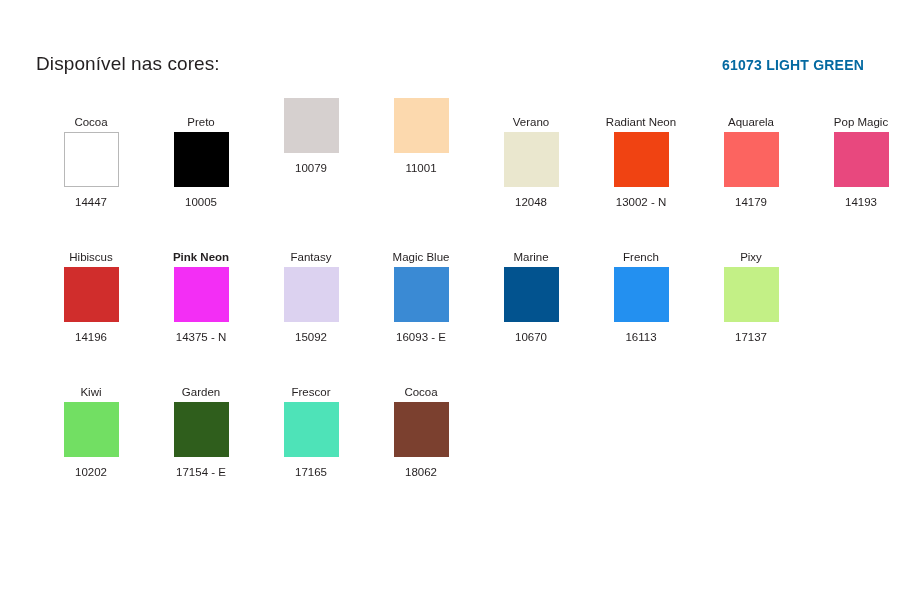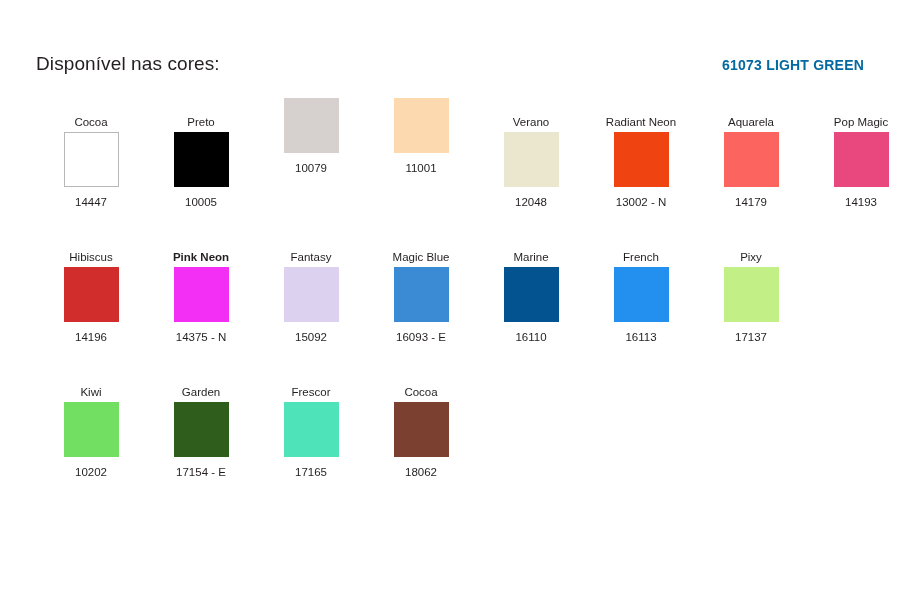--- a/index.html
+++ b/index.html
@@ -181,21 +181,21 @@
             <div class="swatch-name">Magic Blue</div>
           </div>
           <div class="swatch-chip" style="background: rgb(58, 138, 212);"></div>
           <div class="swatch-code">16093 - E</div>
         </div>
         <div class="swatch-cell">
           <div class="swatch-name-wrap">
             <div class="swatch-name">Marine</div>
           </div>
           <div class="swatch-chip" style="background: rgb(2, 83, 143);"></div>
-          <div class="swatch-code">16110</div>
+          <div class="swatch-code">10670</div>
         </div>
         <div class="swatch-cell">
           <div class="swatch-name-wrap">
             <div class="swatch-name">French</div>
           </div>
           <div class="swatch-chip" style="background: rgb(35, 144, 240);"></div>
           <div class="swatch-code">16113</div>
         </div>
         <div class="swatch-cell">
           <div class="swatch-name-wrap">

